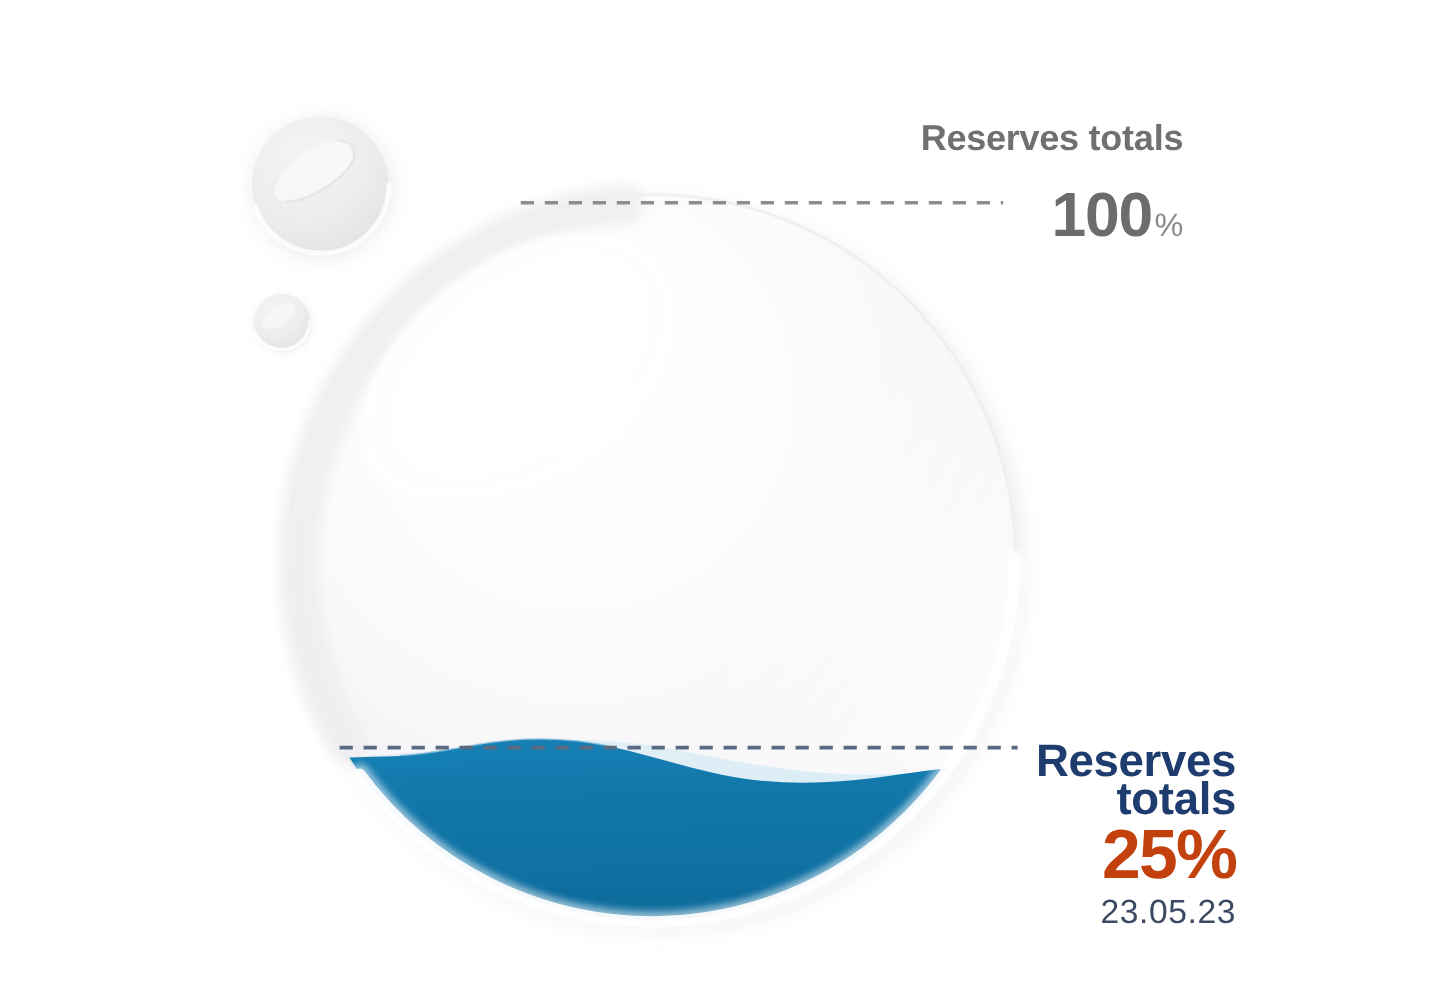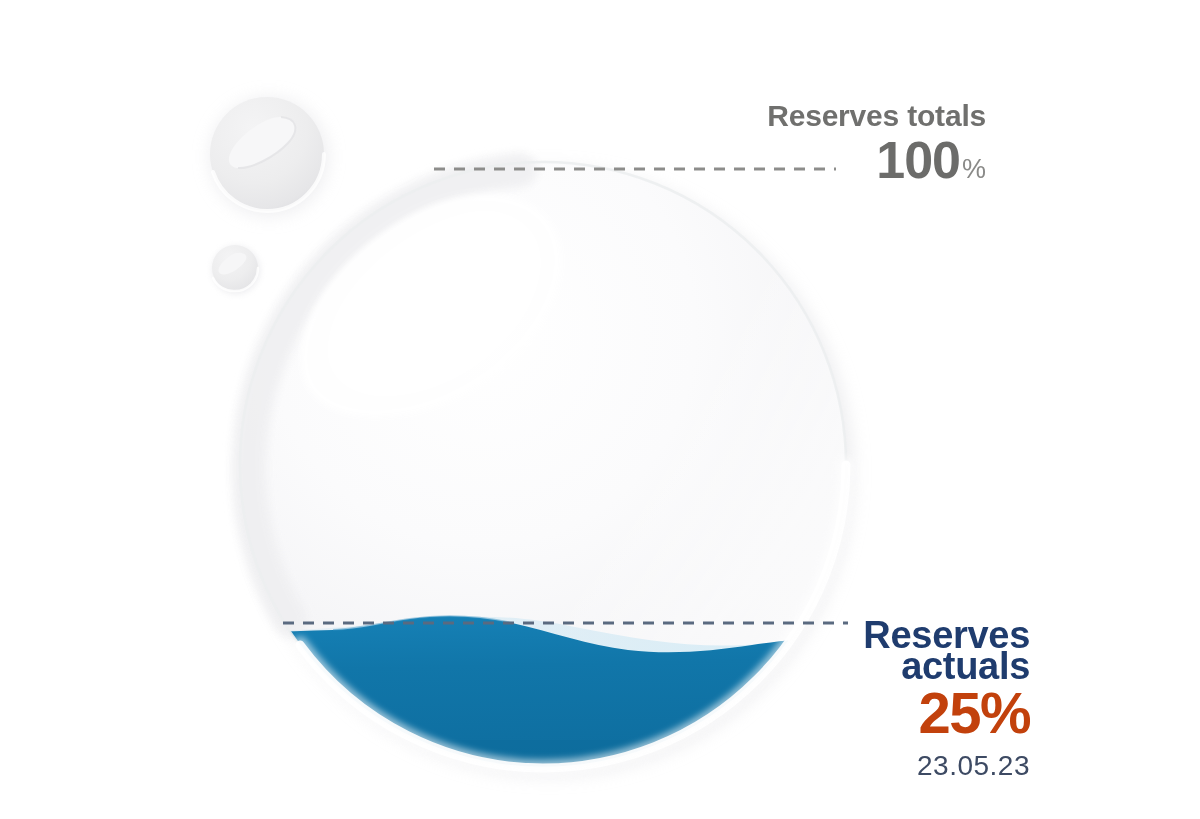--- a/index.html
+++ b/index.html
@@ -19,40 +19,40 @@
     font-size:30px;font-weight:bold;color:#70706e;
     letter-spacing:-0.2px;line-height:32px;
     white-space:nowrap;
   }
   #totals-value-row{
     display:flex;align-items:baseline;justify-content:flex-end;
     margin-top:2px;
   }
   #totals-number{
     font-size:52px;font-weight:bold;color:#6c6c6a;
-    line-height:52px;letter-spacing:-1px;
+    line-height:52px;letter-spacing:-1px;margin-top:20px;
   }
   #totals-unit{
     font-size:27px;font-weight:normal;color:#8a8a88;
     line-height:27px;margin-left:2px;
   }
 
   
   #actuals-label{right:170px;top:620px;width:400px;}
   #actuals-title{
     font-size:38px;font-weight:bold;color:#1f3c6e;
     line-height:31px;letter-spacing:-0.3px;
   }
   #actuals-value{
     font-size:58px;font-weight:bold;color:#c2410c;
     line-height:60px;letter-spacing:-1.5px;margin-top:1px;
   }
   #actuals-date{
     font-size:28px;font-weight:normal;color:#3d4a63;
-    line-height:30px;margin-top:8px;letter-spacing:0.5px;
+    line-height:30px;margin-top:2px;letter-spacing:0.5px;
   }
 </style>
 </head>
 <body>
 
 <div id="stage">
 
   <svg class="layer" viewBox="0 0 1200 819">
     <defs>
 
@@ -177,19 +177,19 @@
     <div id="totals-title">Reserves totals</div>
     <div id="totals-value-row">
       <span id="totals-number">100</span>
       <span id="totals-unit">%</span>
     </div>
   </div>
 
   <div class="label-block" id="actuals-label">
     <div id="actuals-title">
       <div>Reserves</div>
-      <div>actuals</div>
+      <div>totals</div>
     </div>
     <div id="actuals-value">25%</div>
     <div id="actuals-date">23.05.23</div>
   </div>
 
 </div>
 
 </body></html>

